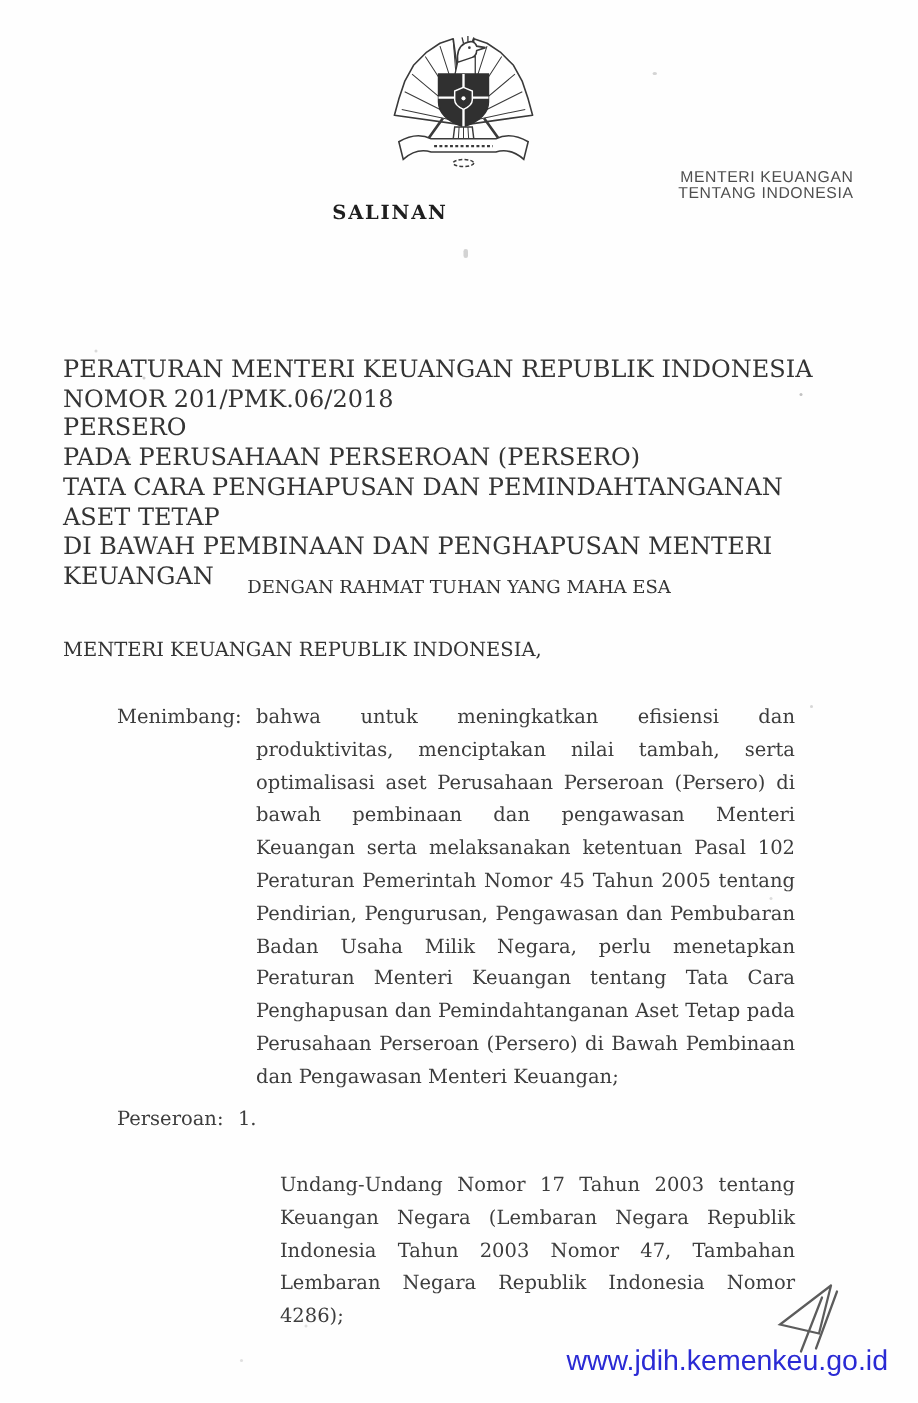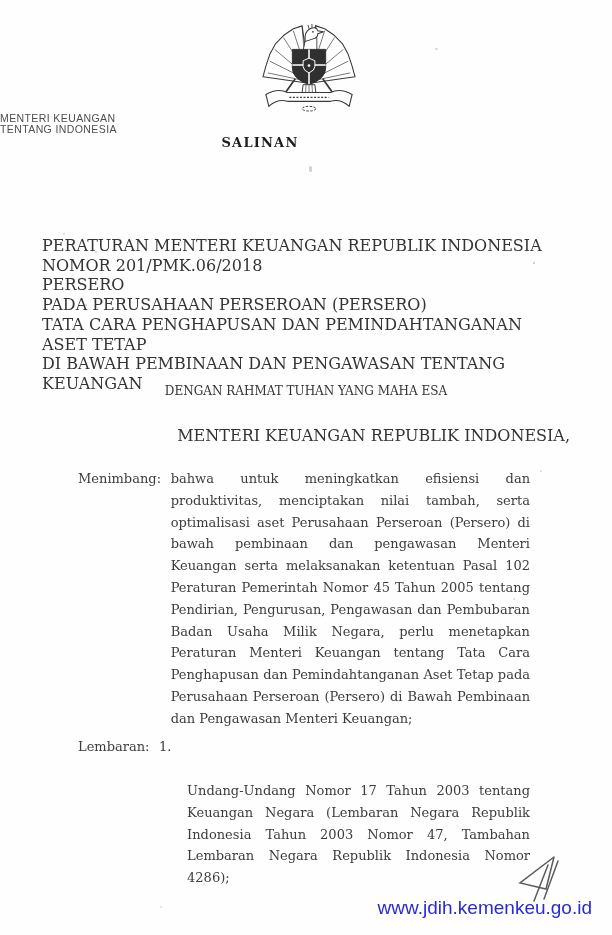--- a/index.html
+++ b/index.html
@@ -14,41 +14,41 @@
     position:absolute;left:0;top:0;width:612px;height:935px;
     background:#fefefe;
     color:#3a3a3a;
   }
   
   .emblem-wrap{
     position:absolute;left:260px;top:23px;width:98px;height:92px;
     text-align:center;
   }
   .ministry-block{
-    position:absolute;left:0;top:113px;width:549px;text-align:left;
+    position:absolute;left:0;top:113px;width:549px;text-align:right;
     font-family:"Liberation Sans", sans-serif;
-    font-size:10.5px;line-height:11.3px;color:#4e4e4e;letter-spacing:.4px;
+    font-size:10.5px;line-height:11.3px;color:#4e4e4e;letter-spacing:.4px;padding-left:20px;
   }
   .salinan{
     position:absolute;left:0;top:135px;width:520px;text-align:center;
     font-family:"DejaVu Serif", serif;font-weight:bold;
     font-size:13px;color:#1e1e1e;letter-spacing:1.2px;
   }
   
   .title-block{
     position:absolute;left:42px;top:236px;width:528px;
     text-align:left;font-size:16px;line-height:19.7px;color:#343434;
   }
   .invocation{
     position:absolute;left:42px;top:384px;width:528px;text-align:center;
     font-size:12px;color:#343434;
   }
   .issuer{
-    position:absolute;left:42px;top:426px;width:528px;text-align:right;
-    font-size:16px;color:#343434;
+    position:absolute;left:42px;top:426px;width:528px;text-align:left;
+    font-size:13px;color:#343434;
   }
   
   .clause{
     position:absolute;left:78px;width:452px;
     display:flex;align-items:flex-start;
     font-size:13px;line-height:21.8px;color:#3d3d3d;justify-content:space-between;
   }
   .clause .label{flex:0 0 60px;}
   .clause .colon{flex:0 0 14px;text-align:left;}
   .clause .body{flex:1 1 auto;text-align:justify;}
@@ -127,34 +127,34 @@
     <div>TENTANG INDONESIA</div>
   </div>
   <div class="salinan">SALINAN</div>
 
   <div class="title-block">
     <div>PERATURAN MENTERI KEUANGAN REPUBLIK INDONESIA</div>
     <div>NOMOR 201/PMK.06/2018</div>
     <div>PERSERO</div>
     <div>PADA PERUSAHAAN PERSEROAN (PERSERO)</div>
     <div>TATA CARA PENGHAPUSAN DAN PEMINDAHTANGANAN ASET TETAP</div>
-    <div>DI BAWAH PEMBINAAN DAN PENGAWASAN TENTANG KEUANGAN</div>
+    <div>DI BAWAH PEMBINAAN DAN PENGHAPUSAN MENTERI KEUANGAN</div>
   </div>
 
   <div class="invocation">DENGAN RAHMAT TUHAN YANG MAHA ESA</div>
   <div class="issuer">MENTERI KEUANGAN REPUBLIK INDONESIA,</div>
 
   <div class="clause clause-menimbang">
     <div class="label">Menimbang</div>
     <div class="colon">:</div>
     <div class="body">bahwa untuk meningkatkan efisiensi dan produktivitas, menciptakan nilai tambah, serta optimalisasi aset Perusahaan Perseroan (Persero) di bawah pembinaan dan pengawasan Menteri Keuangan serta melaksanakan ketentuan Pasal 102 Peraturan Pemerintah Nomor 45 Tahun 2005 tentang Pendirian, Pengurusan, Pengawasan dan Pembubaran Badan Usaha Milik Negara, perlu menetapkan Peraturan Menteri Keuangan tentang Tata Cara Penghapusan dan Pemindahtanganan Aset Tetap pada Perusahaan Perseroan (Persero) di Bawah Pembinaan dan Pengawasan Menteri Keuangan;</div>
   </div>
 
   <div class="clause clause-mengingat">
-    <div class="label">Lembaran</div>
+    <div class="label">Perseroan</div>
     <div class="colon">:</div>
     <div class="body">
       <div class="numbered-item">
         <div class="num">1.</div>
         <div class="itext">Undang-Undang Nomor 17 Tahun 2003 tentang Keuangan Negara (Lembaran Negara Republik Indonesia Tahun 2003 Nomor 47, Tambahan Lembaran Negara Republik Indonesia Nomor 4286);</div>
       </div>
     </div>
   </div>
 
   <svg class="paraf" viewBox="0 0 66 54" xmlns="http://www.w3.org/2000/svg">

